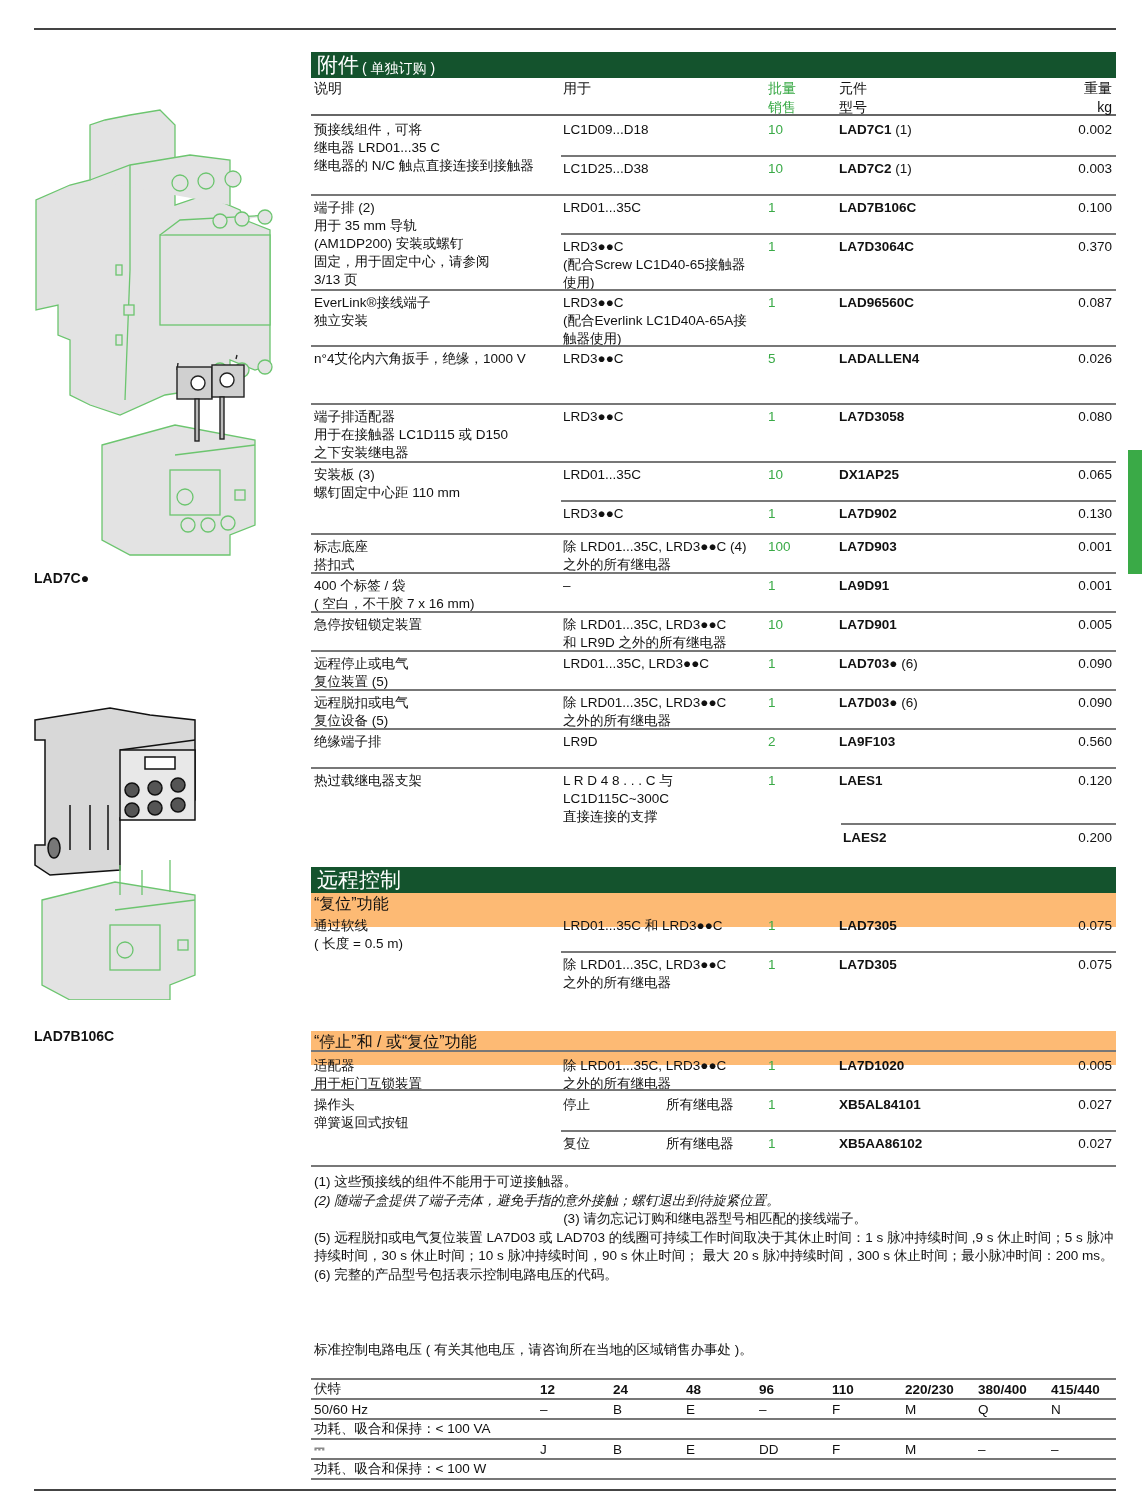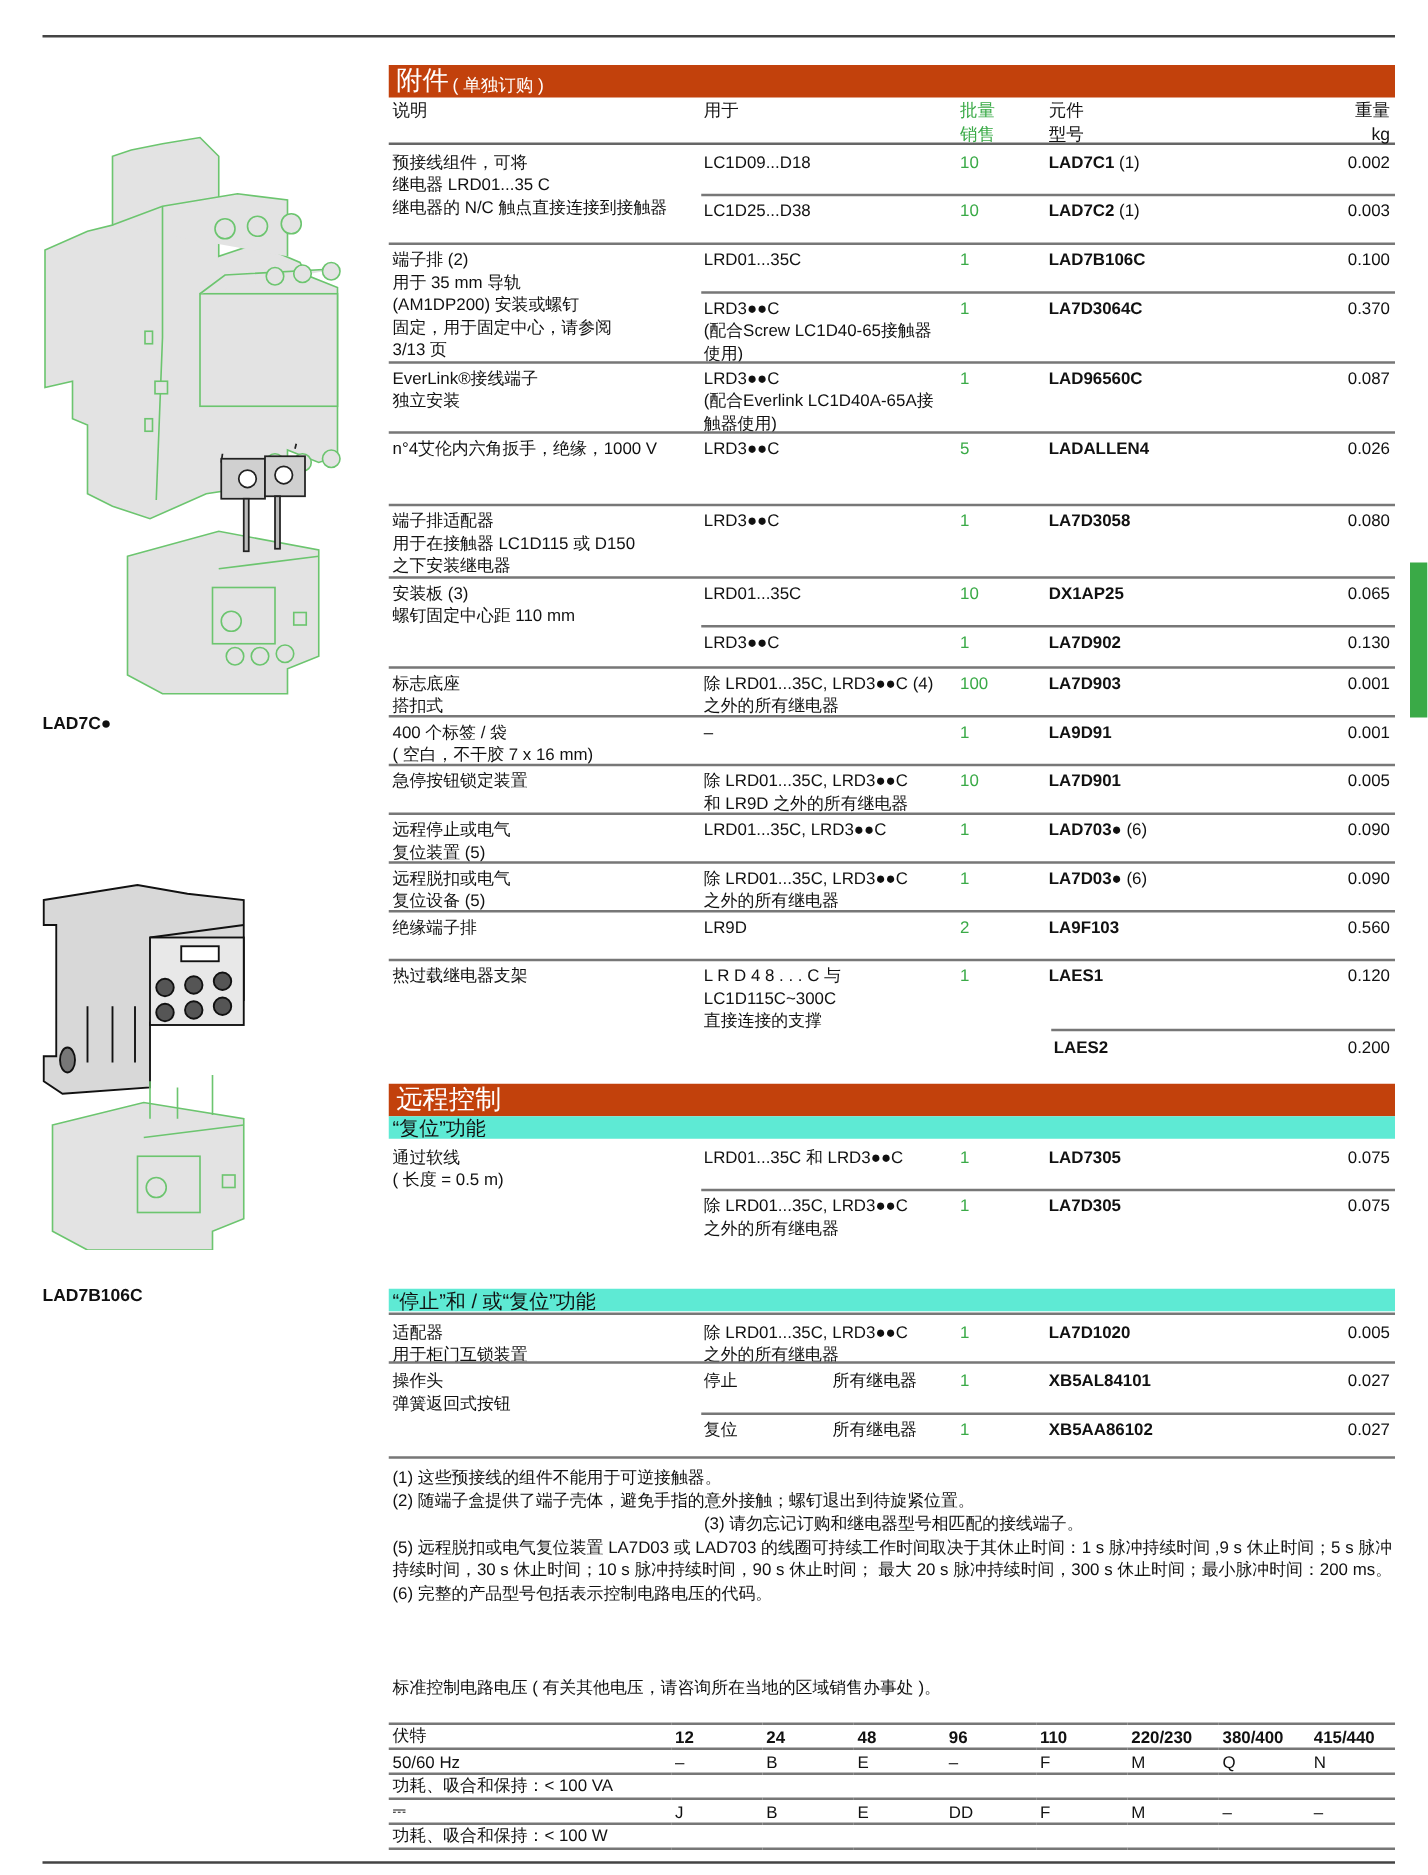--- a/index.html
+++ b/index.html
@@ -9,24 +9,24 @@
   .top-rule { position: absolute; left: 34px; top: 28px; width: 1082px; height: 2px; background: #444; }
   .bottom-rule { position: absolute; left: 34px; top: 1489px; width: 1082px; height: 2px; background: #444; }
   .side-tab { position: absolute; left: 1128px; top: 450px; width: 14px; height: 124px; background: #3aaa47; }
 
   
   .fig { position: absolute; }
   .fig-caption { position: absolute; font-weight: bold; font-size: 14px; }
 
   
   .main { position: absolute; left: 311px; width: 805px; }
-  .section-bar { background: #c2410c; color: #fff; height: 26px; display: flex; align-items: flex-end; padding-left: 6px; padding-bottom: 1px; }
+  .section-bar { background: #14532d; color: #fff; height: 26px; display: flex; align-items: flex-end; padding-left: 6px; padding-bottom: 1px; }
   .section-bar .big { font-size: 21px; line-height: 24px; }
   .section-bar .small { font-size: 14px; line-height: 18px; margin-left: 3px; }
-  .sub-bar { background: #5eead4; height: 18px; font-size: 16px; line-height: 22px; padding-left: 3px; }
+  .sub-bar { background: #fdba74; height: 34px; font-size: 16px; line-height: 22px; padding-left: 3px; }
 
   .hdr { position: relative; height: 38px; font-size: 14px; line-height: 19px; border-bottom: 2px solid #666; }
   .hdr .c { position: absolute; top: 0; }
 
   .row { position: relative; }
   .row .c { position: absolute; font-size: 13.5px; line-height: 18px; }
   .col-desc { left: 3px; width: 245px; }
   .col-use { left: 252px; width: 205px; }
   .col-qty { left: 457px; width: 60px; color: #3aaa47; }
   .col-ref { left: 528px; width: 180px; font-weight: bold; }
@@ -326,21 +326,21 @@
     <div class="line" style="position: absolute; top: 951px; left: 561px; width: 555px; height: 2px; background: rgb(119, 119, 119);"></div>
     <div class="line" style="position: absolute; top: 1050px; left: 311px; width: 805px; height: 2px; background: rgb(119, 119, 119);"></div>
     <div class="line" style="position: absolute; top: 1089px; left: 311px; width: 805px; height: 2px; background: rgb(119, 119, 119);"></div>
     <div class="line" style="position: absolute; top: 1130px; left: 561px; width: 555px; height: 2px; background: rgb(119, 119, 119);"></div>
   </div>
 
 <div class="main" style="top:1165px;">
   <div style="height:2px; background:#777; margin-bottom:6px;"></div>
   <div class="notes" id="footnotes">
       <div style="padding-left: 3px;">(1) 这些预接线的组件不能用于可逆接触器。</div>
-      <div style="padding-left: 3px;">(2) 随端子盒提供了端子壳体，避免手指的意外接触；螺钉退出到待旋紧位置。</div>
+      <div style="padding-left: 3px; font-style: italic;">(2) 随端子盒提供了端子壳体，避免手指的意外接触；螺钉退出到待旋紧位置。</div>
       <div style="padding-left: 3px; text-align: center;">(3) 请勿忘记订购和继电器型号相匹配的接线端子。</div>
       <div style="padding-left: 3px;">(5) 远程脱扣或电气复位装置 LA7D03 或 LAD703 的线圈可持续工作时间取决于其休止时间：1 s 脉冲持续时间 ,9 s 休止时间；5 s 脉冲持续时间，30 s 休止时间；10 s 脉冲持续时间，90 s 休止时间； 最大 20 s 脉冲持续时间，300 s 休止时间；最小脉冲时间：200 ms。</div>
       <div style="padding-left: 3px;">(6) 完整的产品型号包括表示控制电路电压的代码。</div>
     </div>
 </div>
 
 <div class="main" style="top:1341px;">
   <div style="padding-left:3px; font-size:13.5px;">标准控制电路电压 ( 有关其他电压，请咨询所在当地的区域销售办事处 )。</div>
 </div>
 <div class="main" style="top:1378px;">

